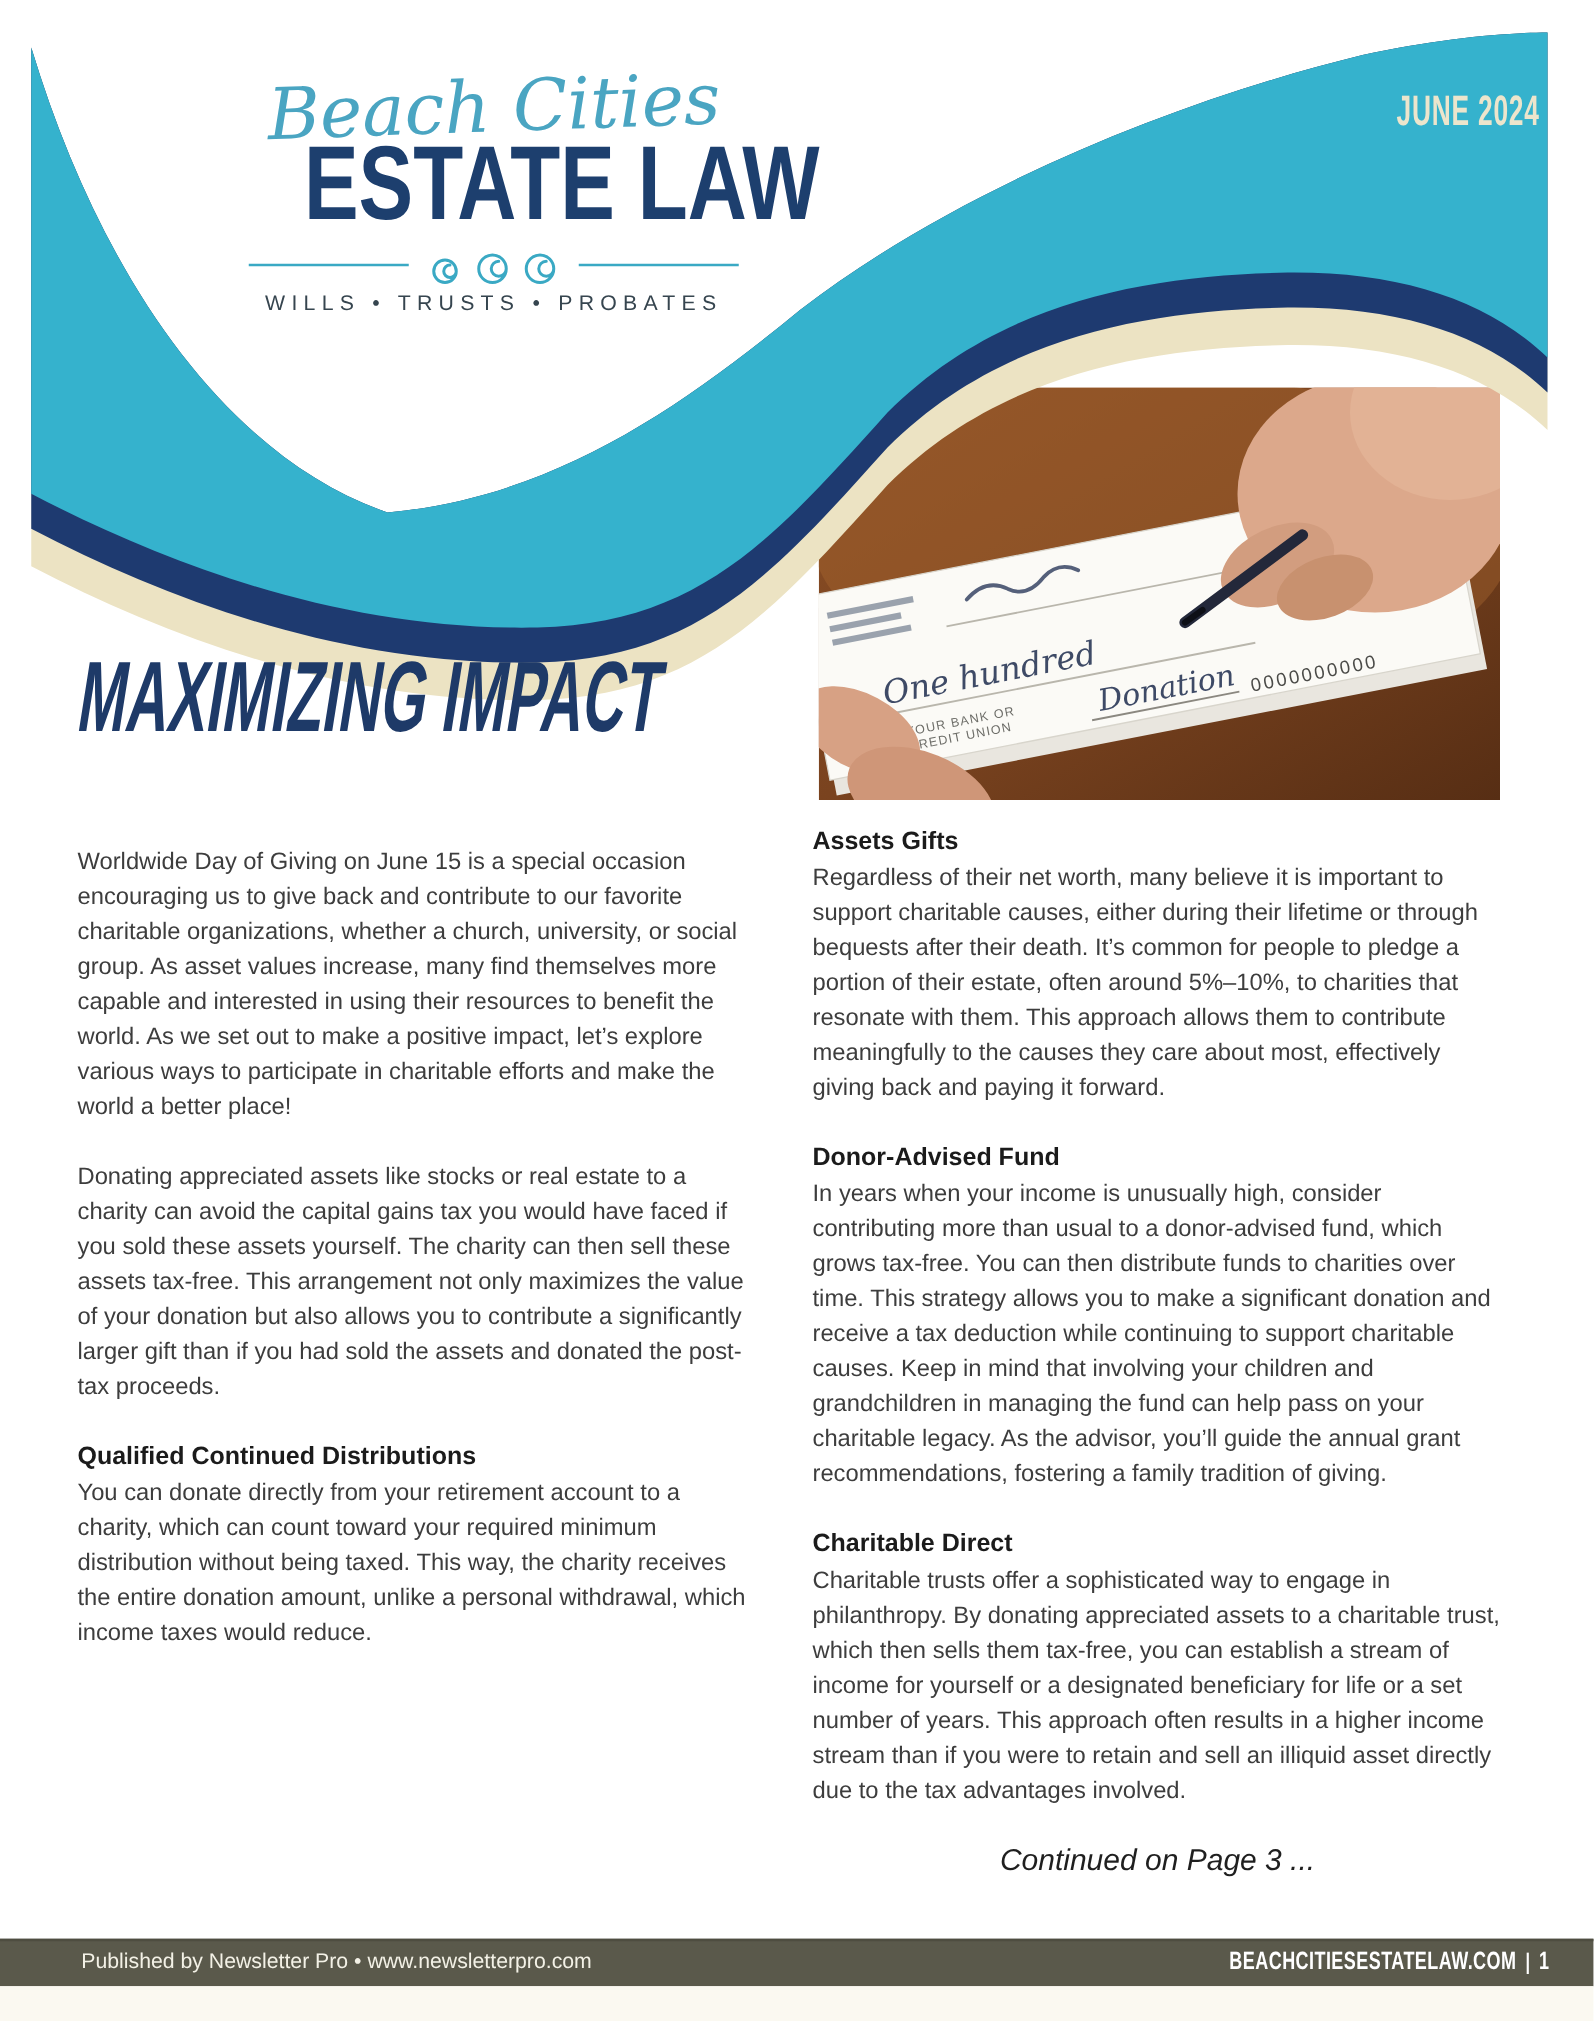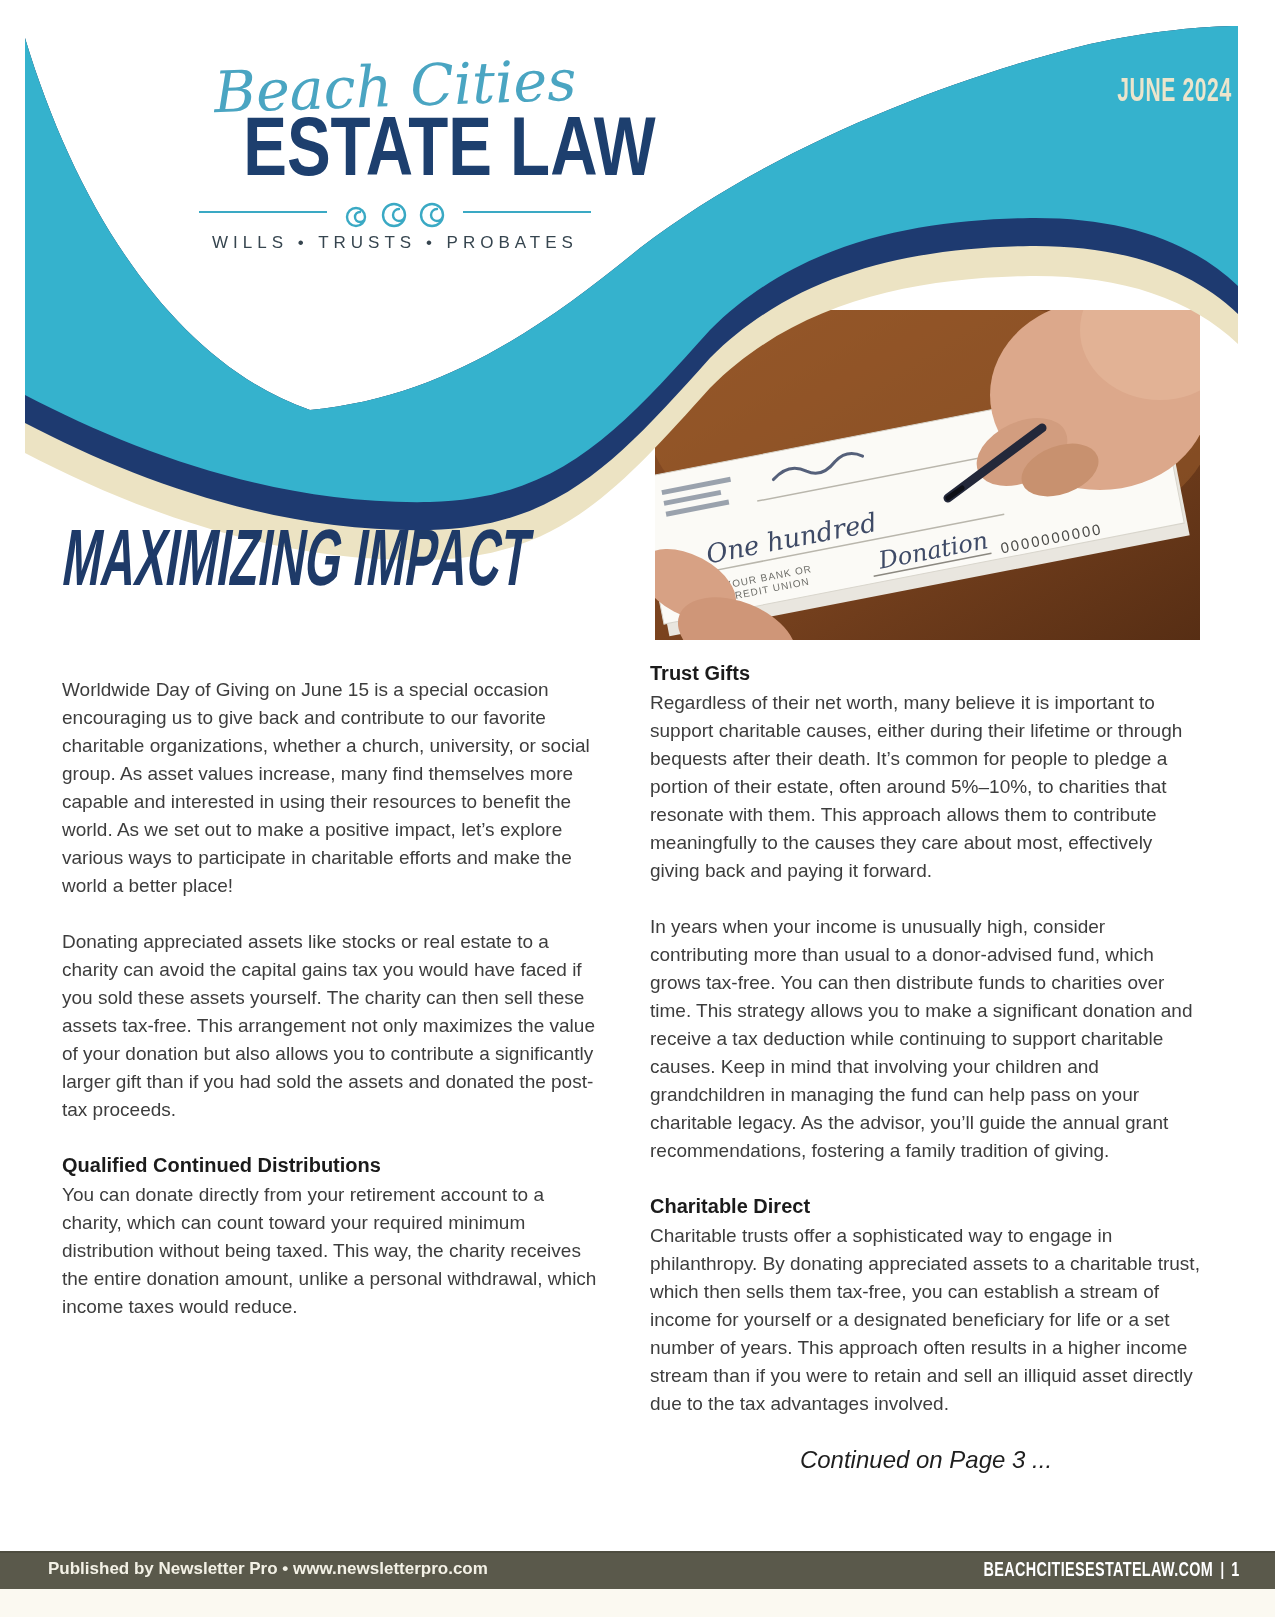--- a/index.html
+++ b/index.html
@@ -35,21 +35,21 @@
   .col{position:absolute;color:#3d3d3d;font-size:19px;line-height:28px;}
   .col-left{left:62px;top:676px;width:540px;}
   .col-right{left:650px;top:660px;width:552px;}
   .col p{margin:0 0 28px 0;}
   .col h3{margin:0 0 3px 0;font-size:20px;line-height:26px;color:#1b1b1b;font-weight:bold;}
   .continued{margin-top:20px;text-align:center;font-style:italic;font-size:24px;color:#1f1f1f;}
 
   
   .footer-bar{position:absolute;left:0;top:1551px;width:1275px;height:38px;background:#5a594b;
       border-top:2px solid #4e4d40;box-sizing:border-box;}
-  .footer-left{position:absolute;left:48px;top:1559px;color:#f3f1e6;font-size:17px;font-weight:bold;}
+  .footer-left{position:absolute;left:65px;top:1559px;color:#f3f1e6;font-size:17px;}
   .footer-right{position:absolute;right:36px;top:1558px;color:#ffffff;display:flex;align-items:center;
       transform:scaleX(0.72);transform-origin:right center;}
   .footer-right .site{font-size:20px;font-weight:bold;letter-spacing:0.5px;}
   .footer-right .sep{font-size:18px;margin:0 10px;font-weight:bold;}
   .footer-right .pageno{font-size:20px;font-weight:bold;}
   .footer-belt{position:absolute;left:0;top:1589px;width:1275px;height:28px;background:#fbf9f1;}
 </style>
 </head>
 <body>
 
@@ -165,22 +165,23 @@
   </div>
 
   <div class="col col-left">
     <p>Worldwide Day of Giving on June 15 is a special occasion encouraging us to give back and contribute to our favorite charitable organizations, whether a church, university, or social group. As asset values increase, many find themselves more capable and interested in using their resources to benefit the world. As we set out to make a positive impact, let’s explore various ways to participate in charitable efforts and make the world a better place!</p>
     <p>Donating appreciated assets like stocks or real estate to a charity can avoid the capital gains tax you would have faced if you sold these assets yourself. The charity can then sell these assets tax-free. This arrangement not only maximizes the value of your donation but also allows you to contribute a significantly larger gift than if you had sold the assets and donated the post-tax proceeds.</p>
     <h3>Qualified Continued Distributions</h3>
     <p>You can donate directly from your retirement account to a charity, which can count toward your required minimum distribution without being taxed. This way, the charity receives the entire donation amount, unlike a personal withdrawal, which income taxes would reduce.</p>
   </div>
 
   <div class="col col-right">
-    <h3>Trust Gifts</h3>
+    <h3>Assets Gifts</h3>
     <p>Regardless of their net worth, many believe it is important to support charitable causes, either during their lifetime or through bequests after their death. It’s common for people to pledge a portion of their estate, often around 5%–10%, to charities that resonate with them. This approach allows them to contribute meaningfully to the causes they care about most, effectively giving back and paying it forward.</p>
+    <h3>Donor-Advised Fund</h3>
     <p>In years when your income is unusually high, consider contributing more than usual to a donor-advised fund, which grows tax-free. You can then distribute funds to charities over time. This strategy allows you to make a significant donation and receive a tax deduction while continuing to support charitable causes. Keep in mind that involving your children and grandchildren in managing the fund can help pass on your charitable legacy. As the advisor, you’ll guide the annual grant recommendations, fostering a family tradition of giving.</p>
     <h3>Charitable Direct</h3>
     <p>Charitable trusts offer a sophisticated way to engage in philanthropy. By donating appreciated assets to a charitable trust, which then sells them tax-free, you can establish a stream of income for yourself or a designated beneficiary for life or a set number of years. This approach often results in a higher income stream than if you were to retain and sell an illiquid asset directly due to the tax advantages involved.</p>
     <div class="continued">Continued on Page 3 ...</div>
   </div>
 
   <div class="footer-bar"></div>
   <div class="footer-left">Published by Newsletter Pro • www.newsletterpro.com</div>
   <div class="footer-right">
     <span class="site">BEACHCITIESESTATELAW.COM</span>

